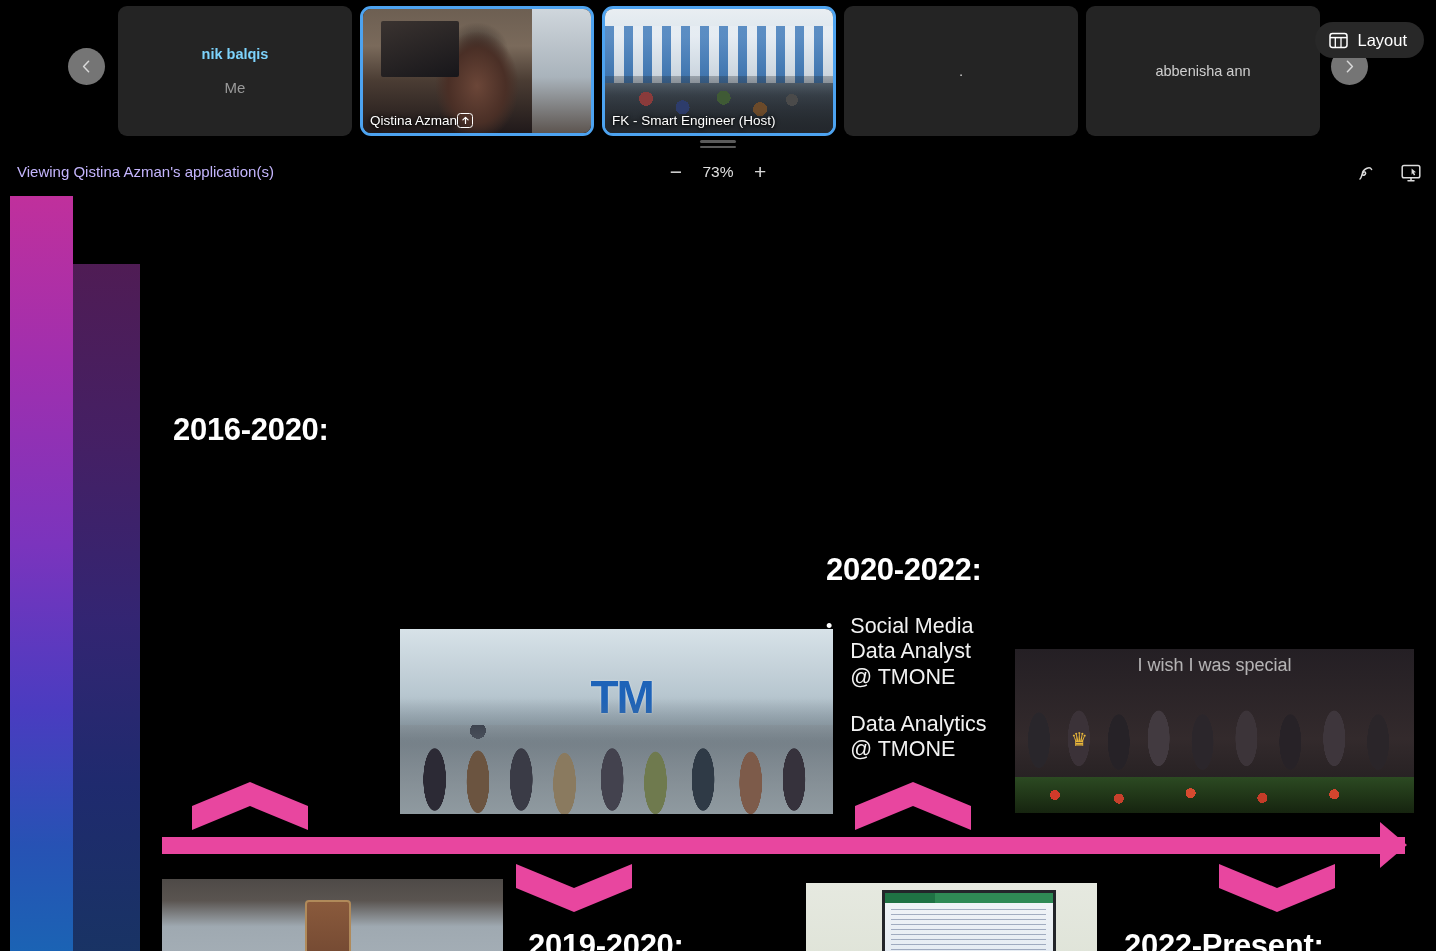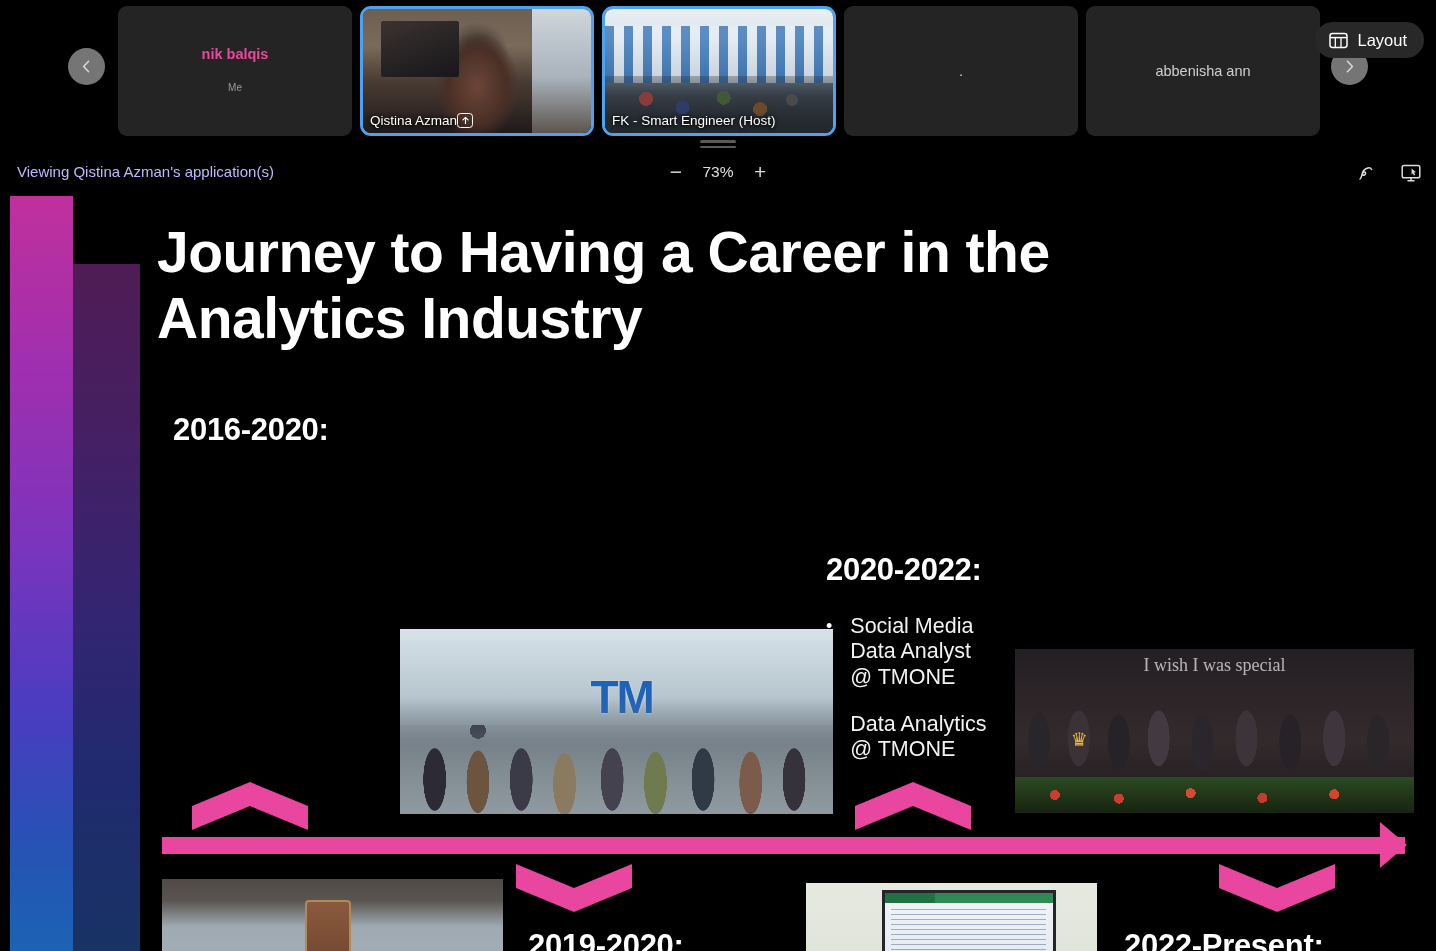--- a/index.html
+++ b/index.html
@@ -37,25 +37,25 @@
   .tile.selected {
     border: 3px solid #4da3f0;
     border-radius: 11px;
   }
   .tile-name-center {
     position: absolute; left: 0; right: 0; top: 50%;
     transform: translateY(-50%);
     text-align: center;
   }
   .tile-name-center .pname {
-    font-size: 14.5px; font-weight: bold; color: #ec4899;
+    font-size: 14.5px; font-weight: bold; color: #7dd3fc;
     line-height: 20px;
   }
   .tile-name-center .psub {
-    font-size: 10px; color: #9a9a9a; line-height: 20px; margin-top: 14px;
+    font-size: 15px; color: #9a9a9a; line-height: 20px; margin-top: 14px;
   }
   .tile-dot {
     position: absolute; left: 50%; top: 50%;
     transform: translate(-50%,-50%);
     font-size: 15px; color: #cfcfcf; line-height: 6px;
   }
   .tile-label {
     position: absolute; left: 7px; bottom: 5px;
     font-size: 13.5px; color: #fff;
     text-shadow: 0 1px 3px rgba(0,0,0,.95), 0 0 5px rgba(0,0,0,.9);
@@ -234,21 +234,20 @@
   }
   #photo-tmone .logo {
     position:absolute; left: 44%; top: 22%;
     font-size: 46px; font-weight: bold; color: #1e63b8;
     text-shadow: 0 0 2px rgba(255,255,255,.6);
     letter-spacing: -2px;
   }
   #photo-karaoke {
     left: 1015px; top: 453px; width: 399px; height: 164px;
     background: linear-gradient(180deg,#241f24 0%, #332a2c 55%, #1d1a1c 100%);
-    font-family: Liberation Serif, serif;
   }
   #photo-karaoke::before{
     content:""; position:absolute; left:0; top:22%; width:100%; height:56%;
     background:
       radial-gradient(ellipse 15px 38px at 6% 60%, #29262b 0 72%, rgba(0,0,0,0) 74%),
       radial-gradient(ellipse 15px 38px at 16% 58%, #3b3238 0 72%, rgba(0,0,0,0) 74%),
       radial-gradient(ellipse 15px 38px at 26% 62%, #262227 0 72%, rgba(0,0,0,0) 74%),
       radial-gradient(ellipse 15px 38px at 36% 58%, #423a40 0 72%, rgba(0,0,0,0) 74%),
       radial-gradient(ellipse 15px 38px at 47% 62%, #2b262b 0 72%, rgba(0,0,0,0) 74%),
       radial-gradient(ellipse 15px 38px at 58% 58%, #3c3439 0 72%, rgba(0,0,0,0) 74%),
@@ -407,21 +406,20 @@
       <path d="M11.6 6.6l4.4 3.6-2 .4 1.2 2.2-1.3.7-1.1-2.2-1.2 1.5z" fill="#dcdcdc"></path>
     </svg>
   </div>
 </div>
 
 <div id="slide">
 
   <div id="bar-back"></div>
   <div id="bar-front"></div>
 
-  <div id="slide-title">Journey to Having a Career in the Analytics Industry</div>
 
   <div class="hdr" style="left:173px; top:216px;">2016-2020:</div>
 
   <div class="hdr" style="left:826px; top:356px;">2020-2022:</div>
   <div class="bullet-list" style="left:826px; top:418px; width:200px;">
     <div class="bullet-item">
       <span class="dot">•</span>
       <span class="btxt">Social Media
 Data Analyst
 @ TMONE</span>

